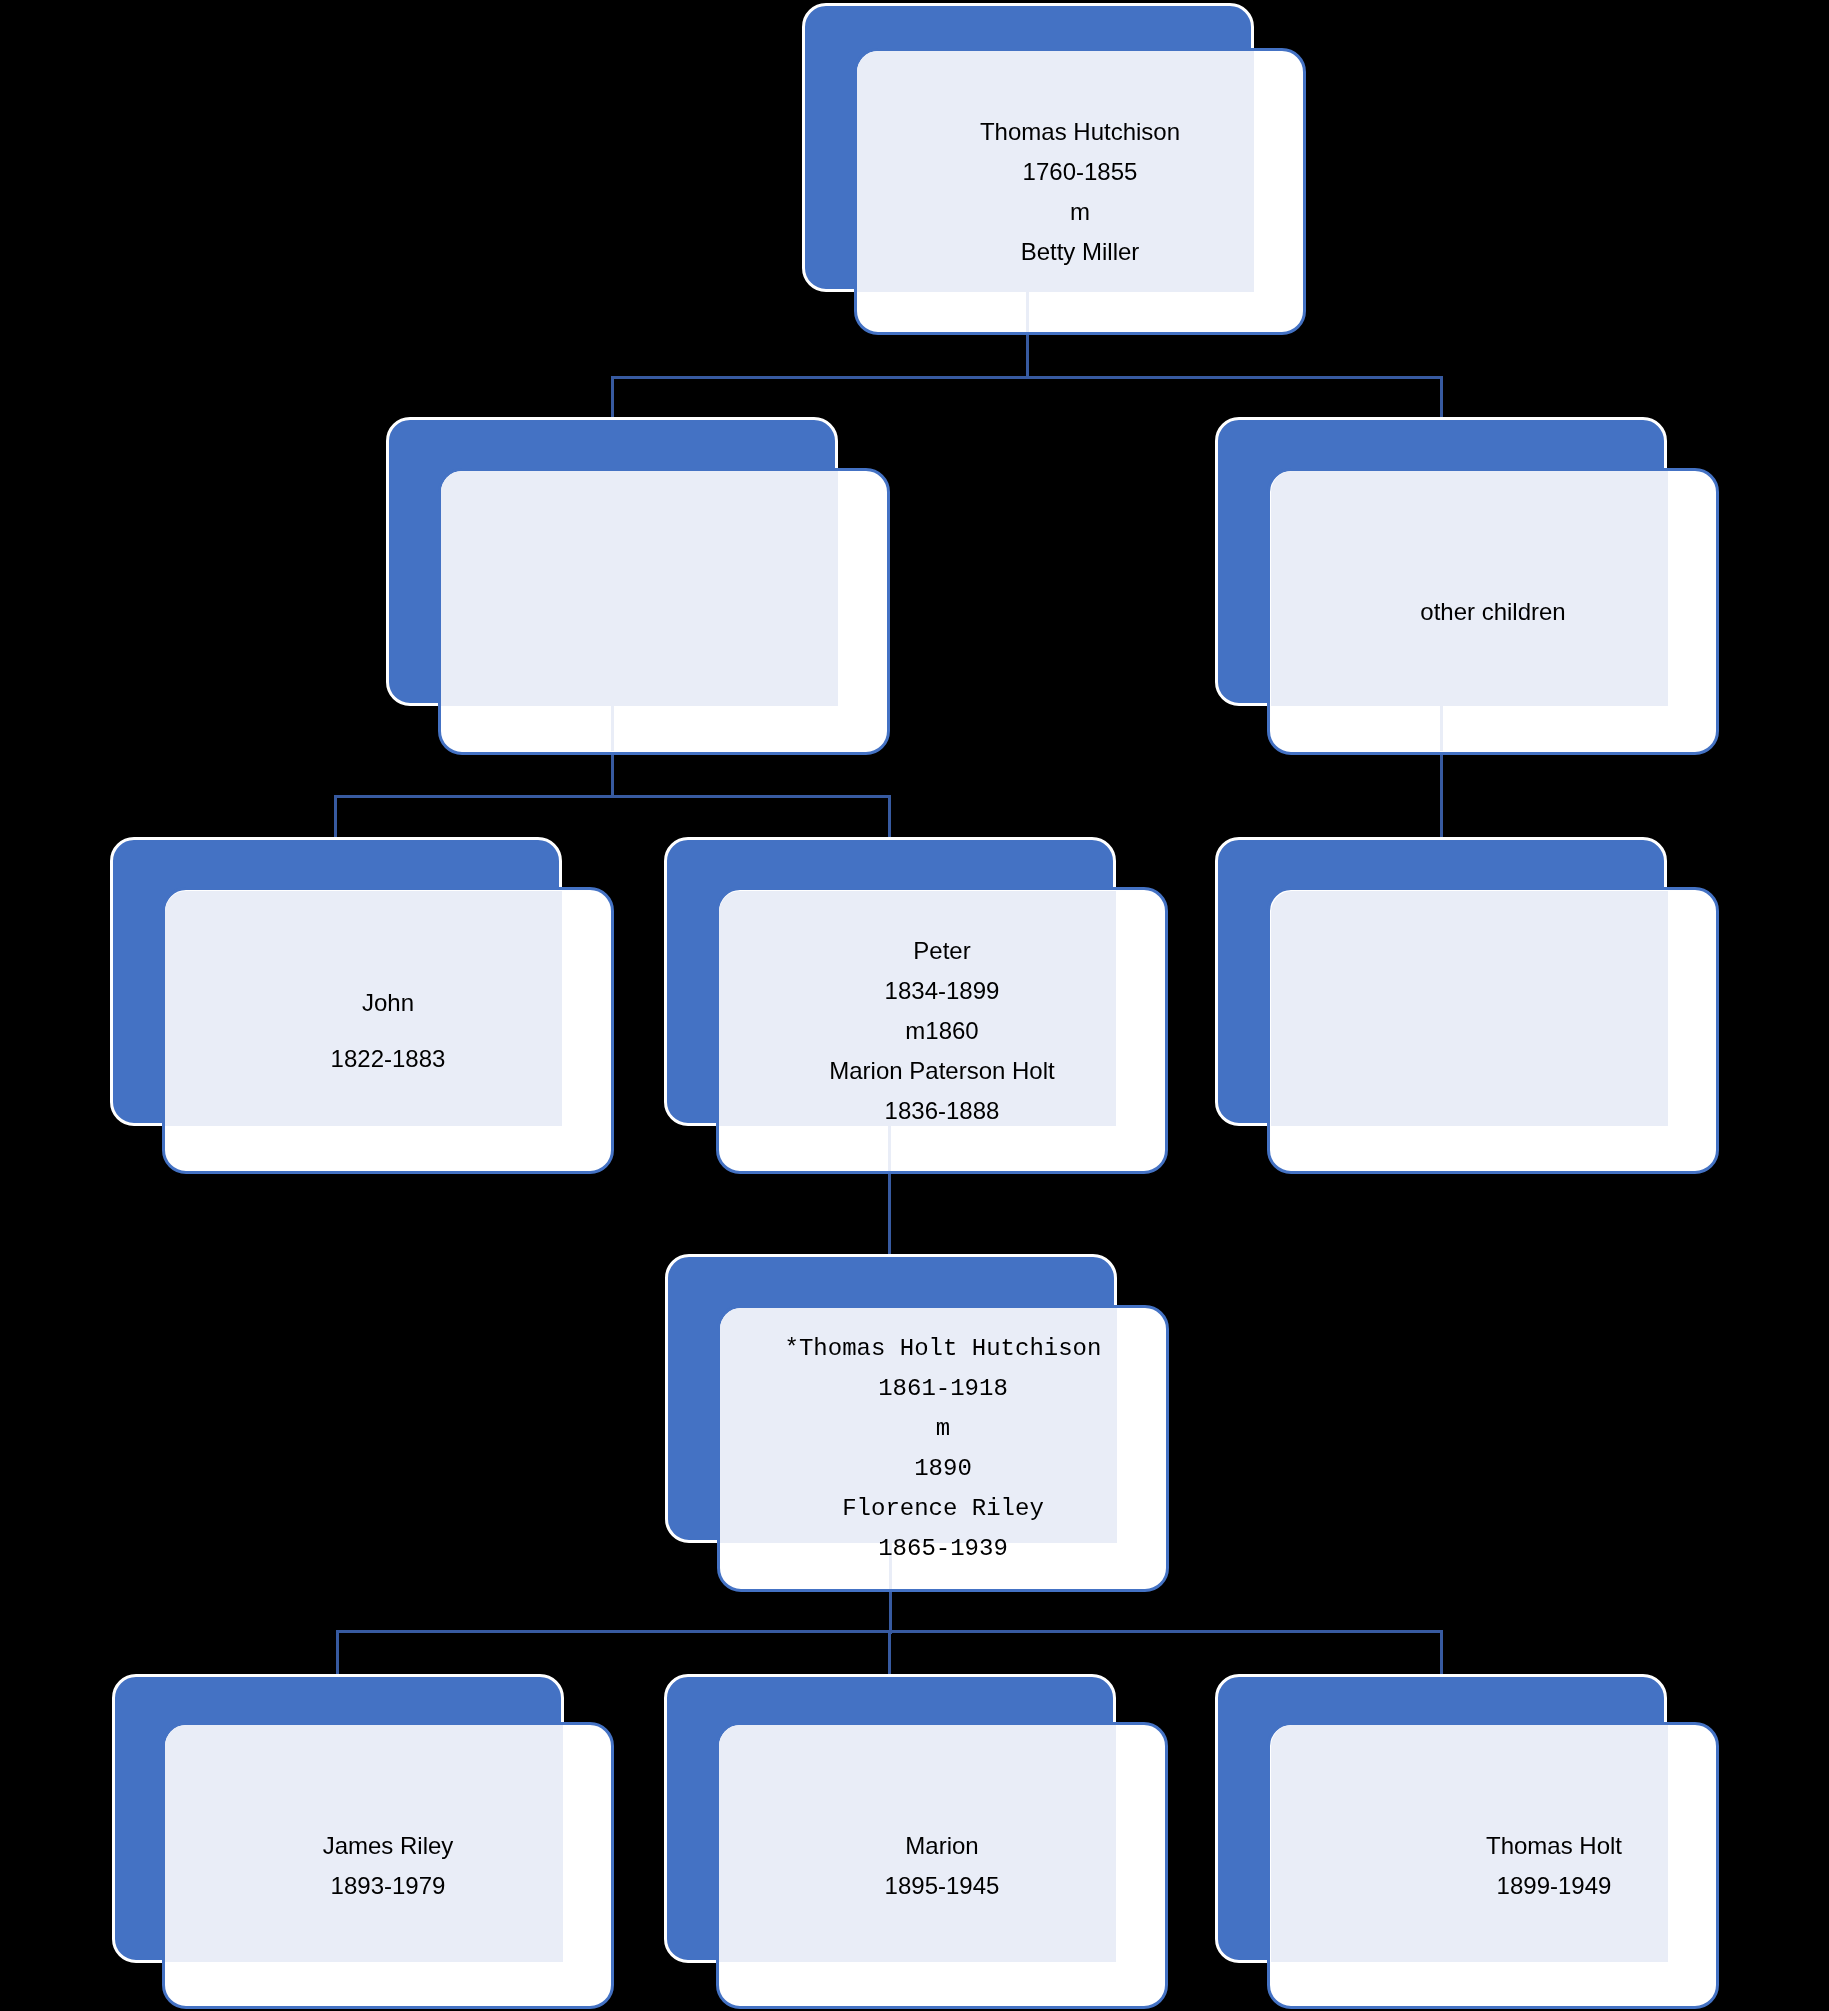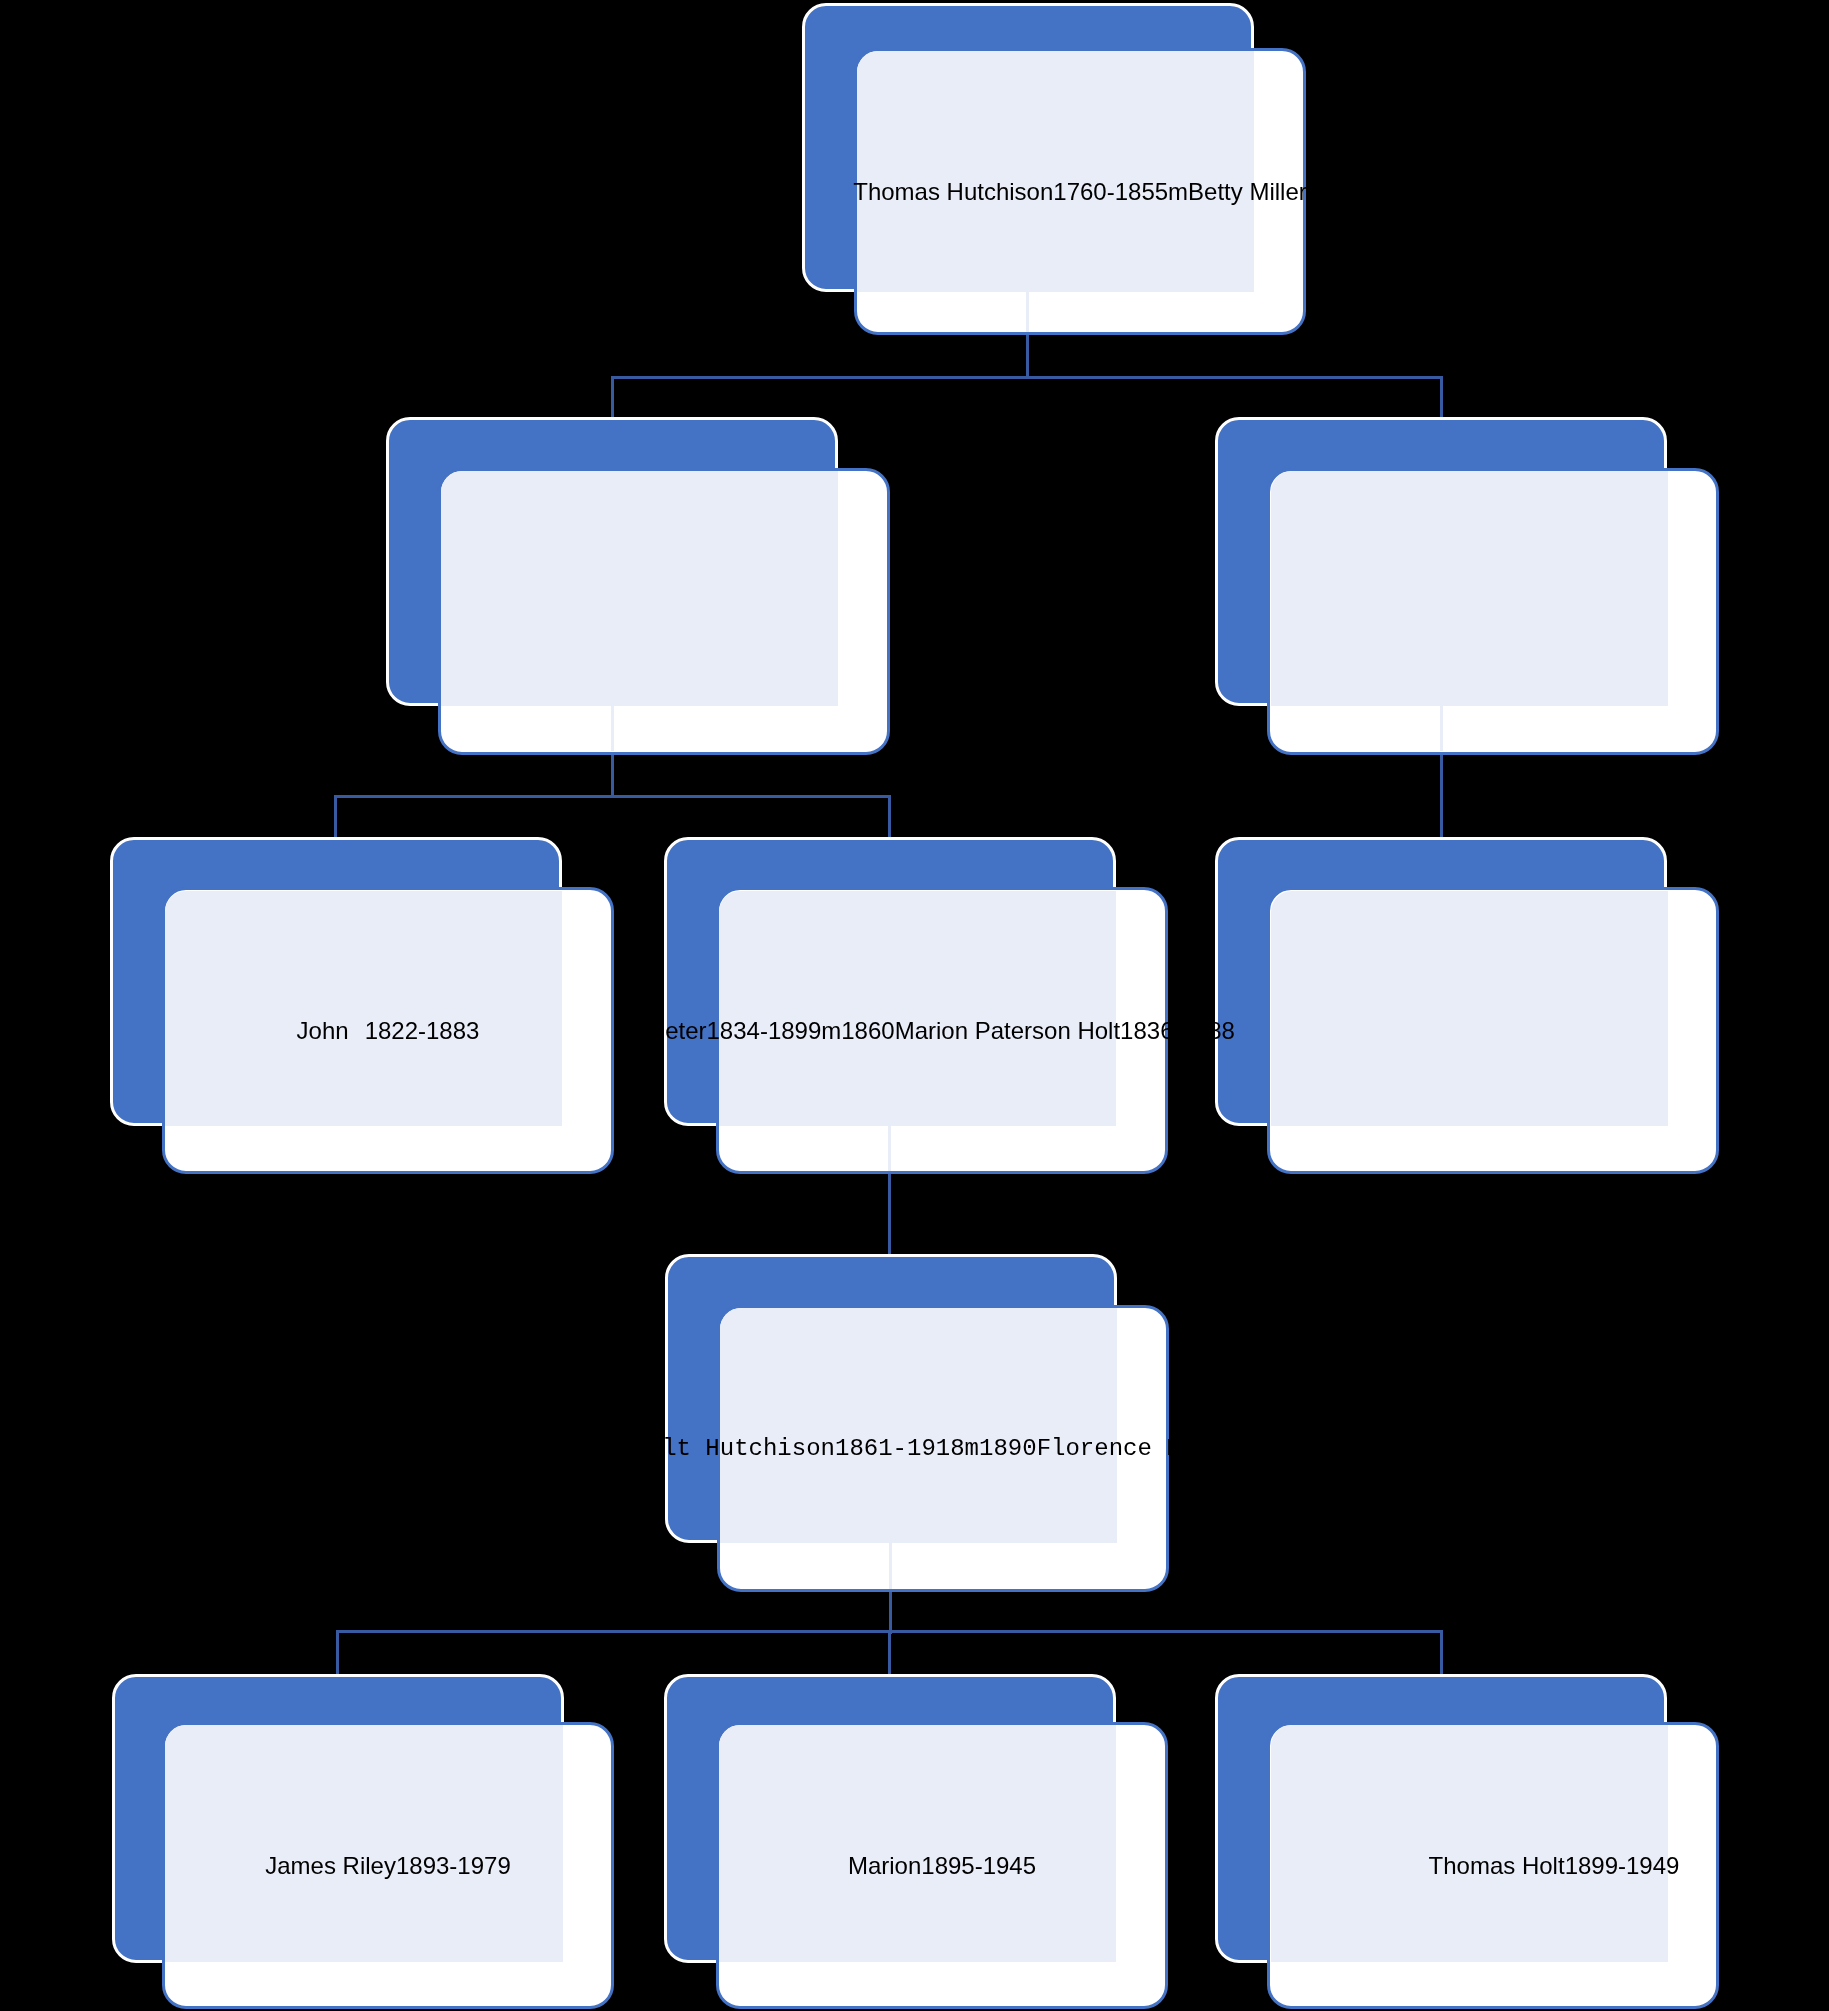--- a/index.html
+++ b/index.html
@@ -50,21 +50,21 @@
     position: absolute;
     background: var(--overlay, #E9EDF7);
     z-index: 5;
   }
   .node-label {
     position: absolute;
     width: 452px;
     height: 287px;
     box-sizing: border-box;
     display: flex;
-    flex-direction: row;
+    flex-direction: column;
     justify-content: center;
     align-items: center;
     text-align: center;
     z-index: 6;
     color: var(--text, #000000);
     font-size: 24px;
     line-height: 40px;
     white-space: nowrap;
   }
 </style>
@@ -95,20 +95,23 @@
       <div>1760-1855</div>
       <div>m</div>
       <div>Betty Miller</div>
     </div>
     <div class="node-back" style="left: 386px; top: 417px;"></div>
     <div class="node-front" style="left: 438px; top: 468px;"></div>
     <div class="node-overlay" style="left: 441px; top: 471px; width: 397px; height: 235px;"></div>
     <div class="node-back" style="left: 1215px; top: 417px;"></div>
     <div class="node-front" style="left: 1267px; top: 468px;"></div>
     <div class="node-overlay" style="left: 1271px; top: 471px; width: 397px; height: 235px;"></div>
+    <div class="node-label" style="left: 1267px; top: 468px;">
+      <div>other children</div>
+    </div>
     <div class="node-back" style="left: 110px; top: 837px;"></div>
     <div class="node-front" style="left: 162px; top: 887px;"></div>
     <div class="node-overlay" style="left: 165px; top: 891px; width: 397px; height: 235px;"></div>
     <div class="node-label" style="left: 162px; top: 887px; gap: 16px;">
       <div>John</div>
       <div>1822-1883</div>
     </div>
     <div class="node-back" style="left: 664px; top: 837px;"></div>
     <div class="node-front" style="left: 716px; top: 887px;"></div>
     <div class="node-overlay" style="left: 719px; top: 891px; width: 397px; height: 235px;"></div>

